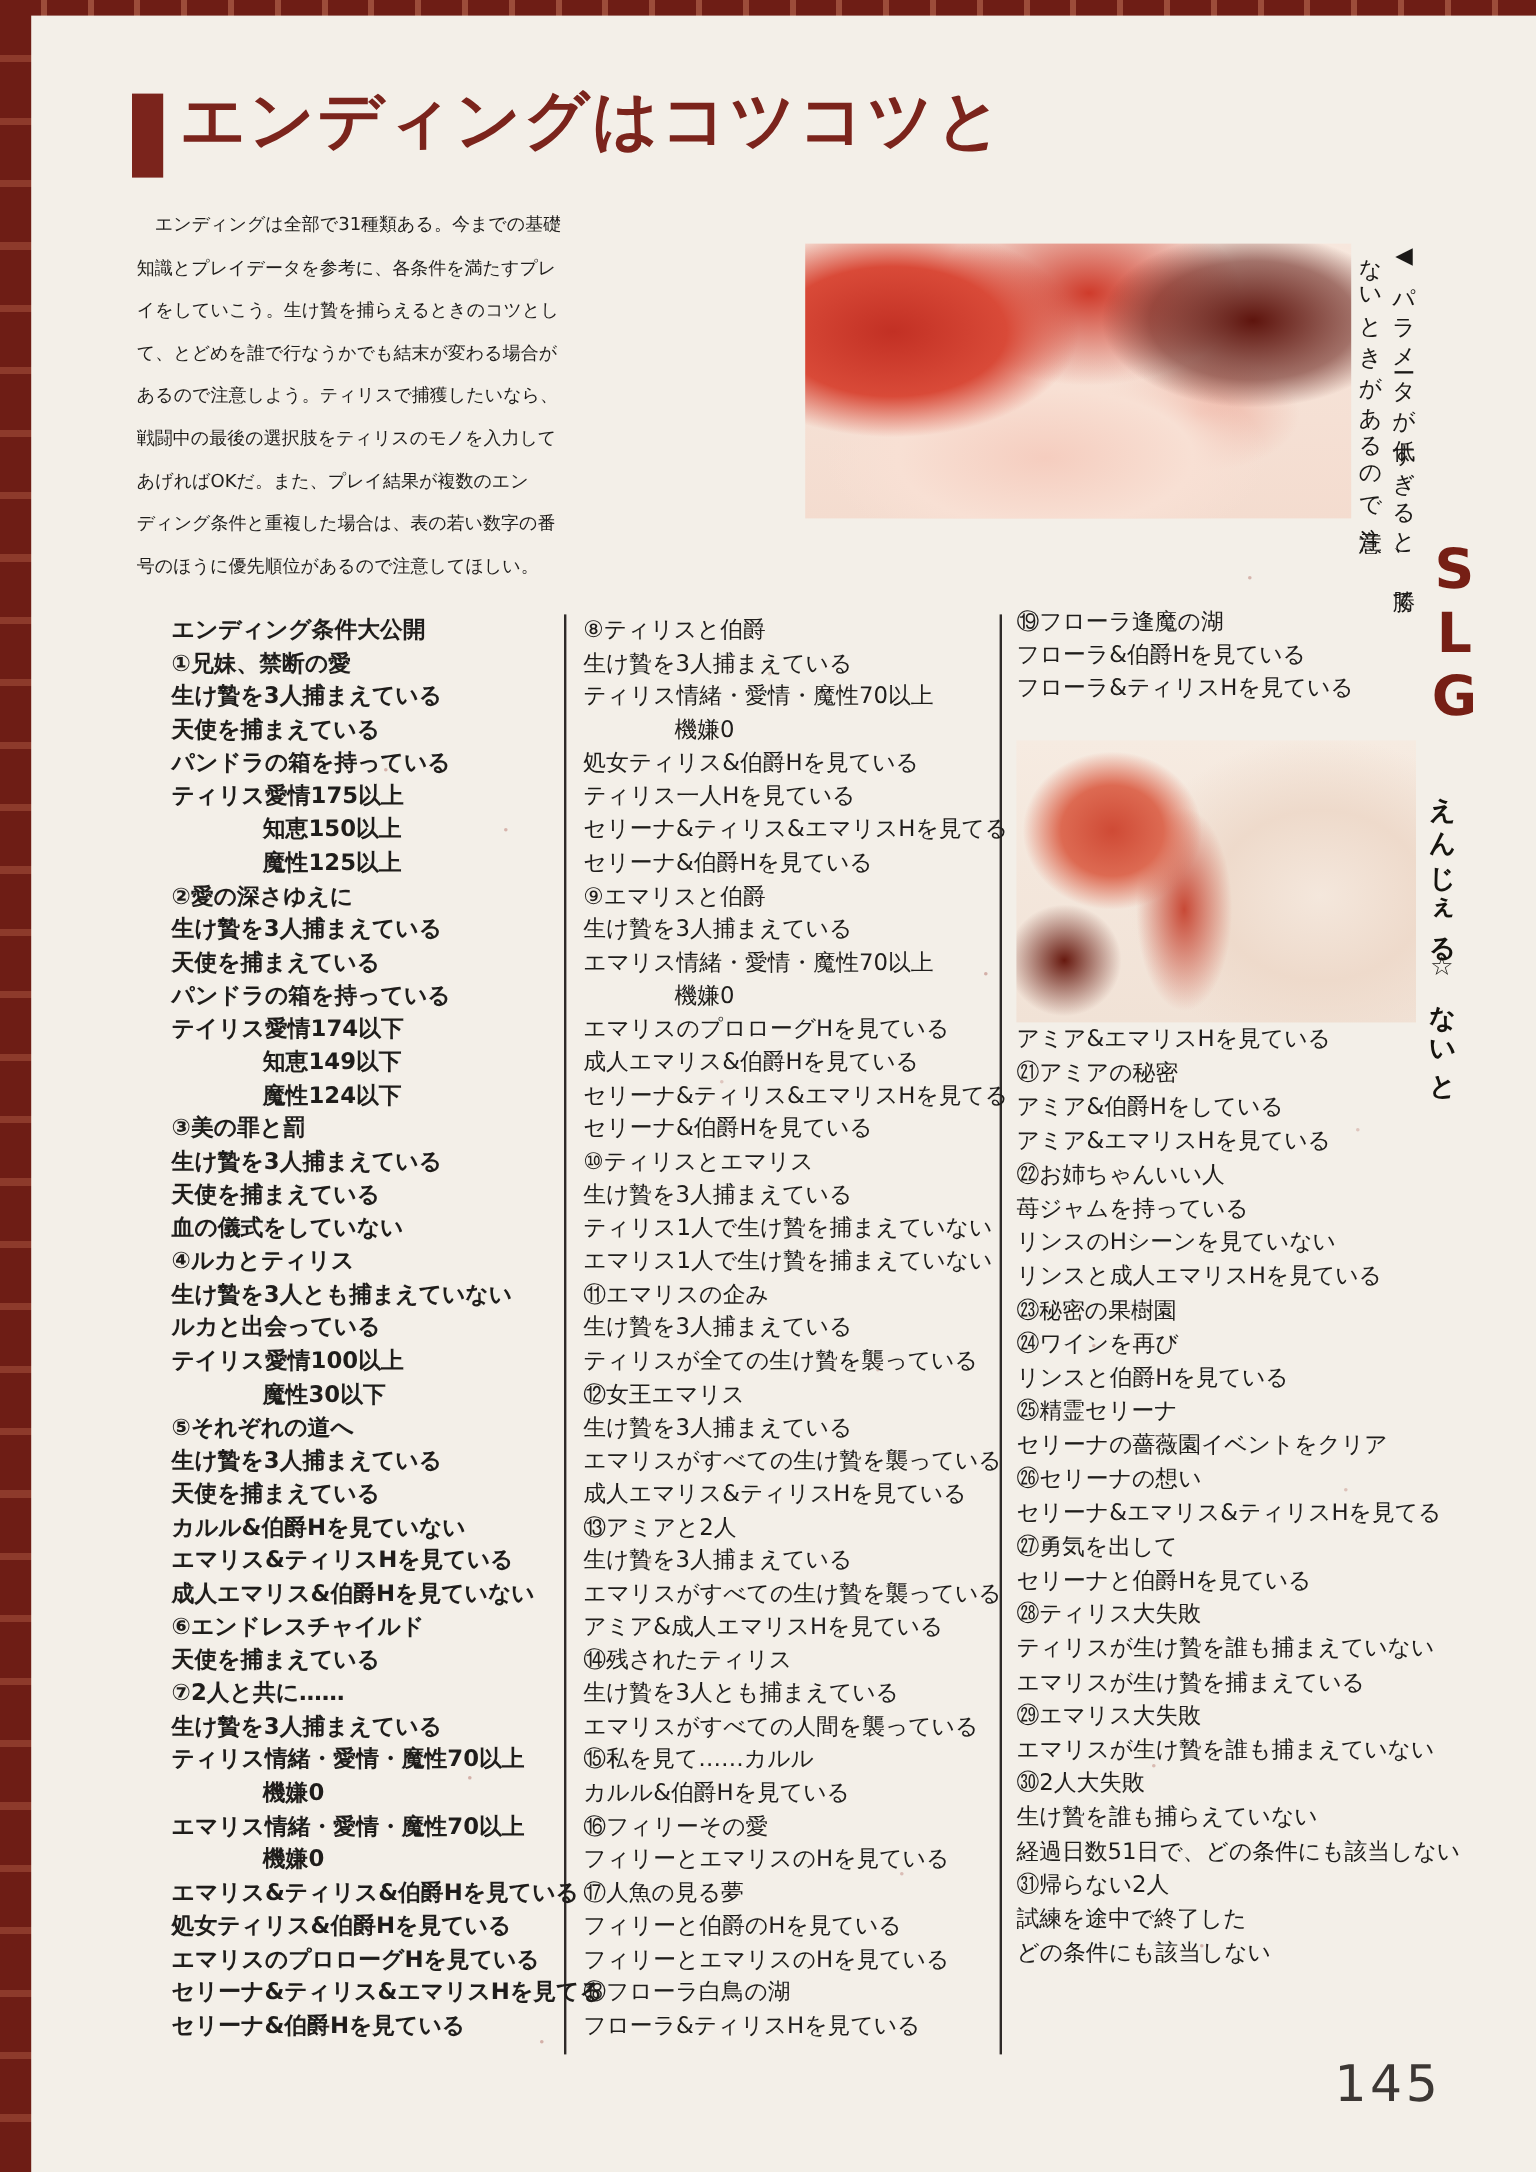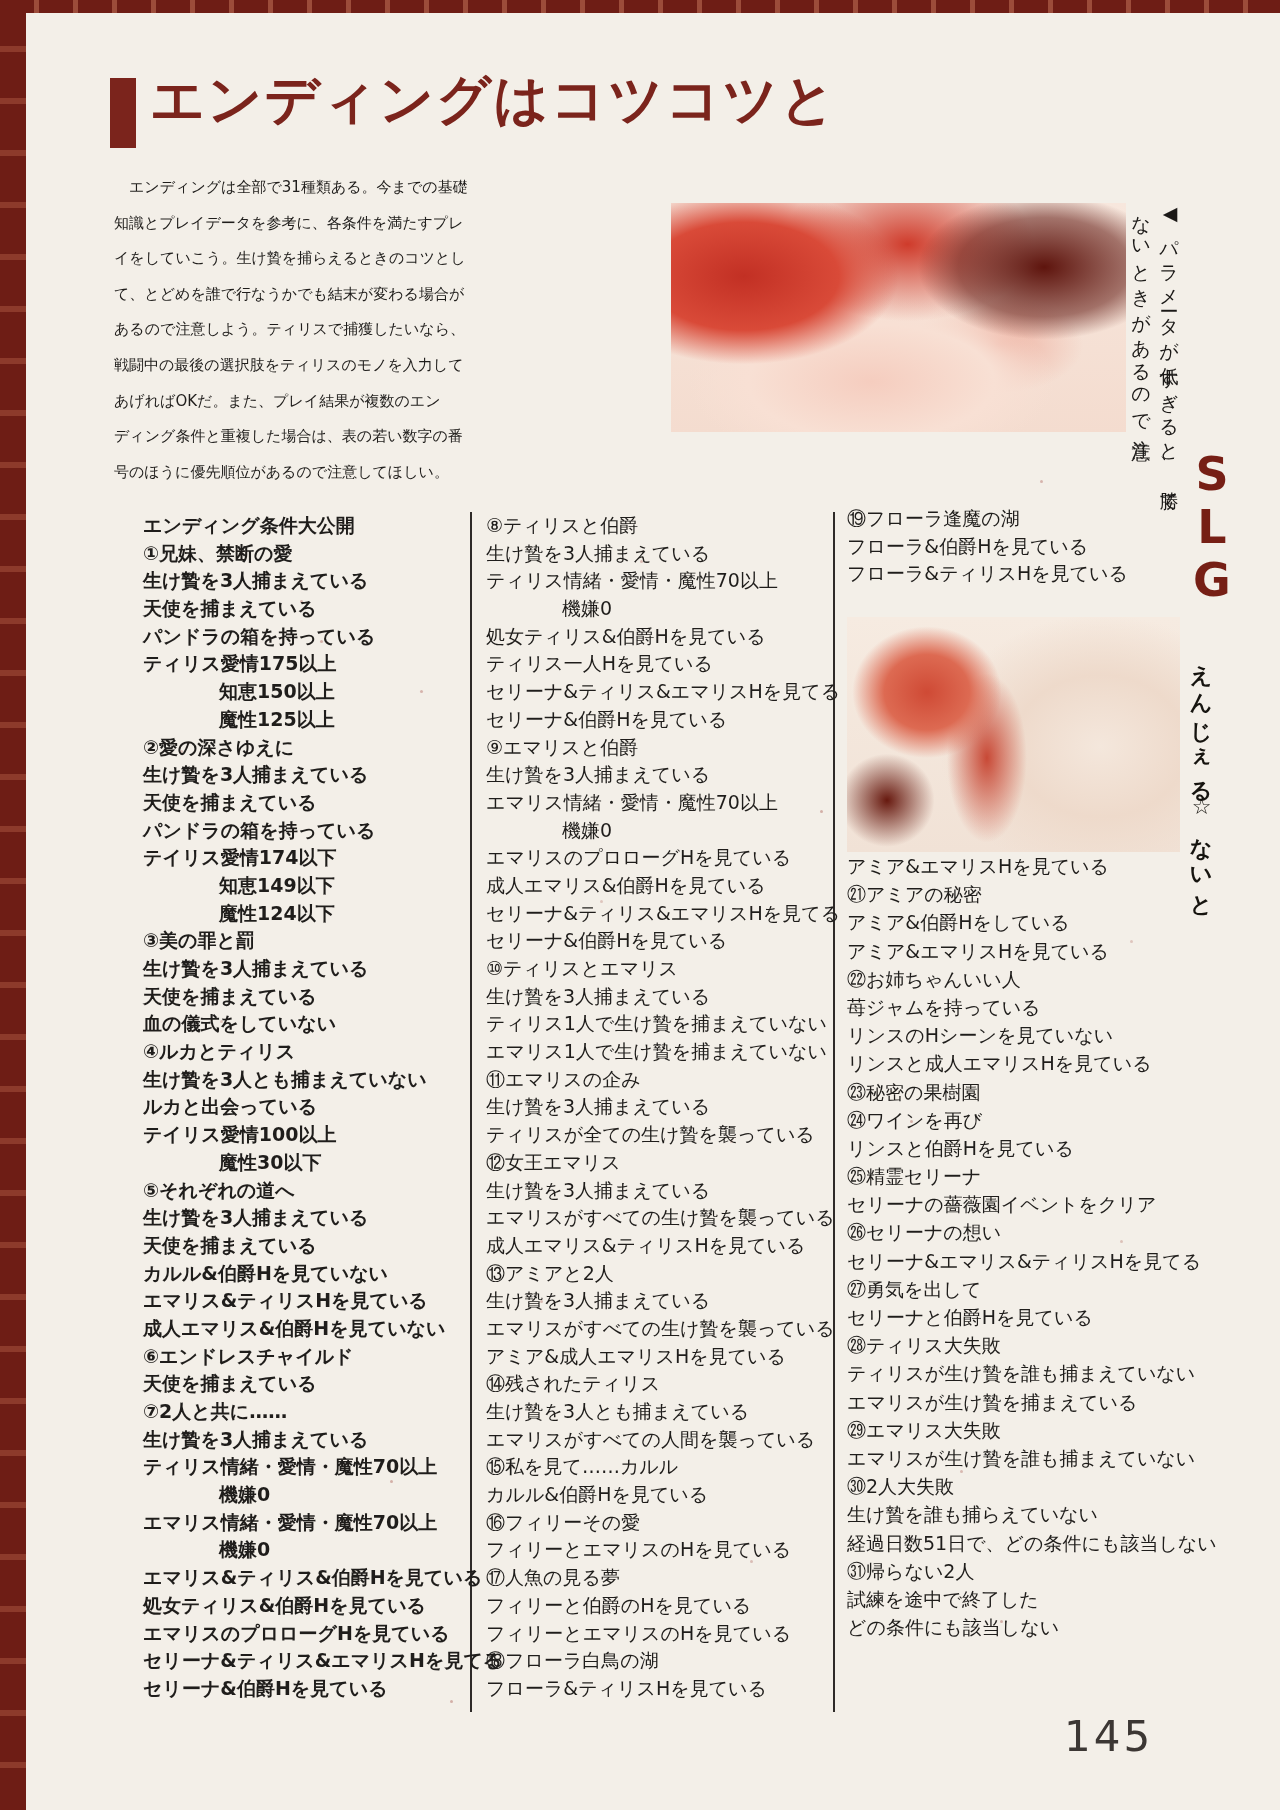--- a/index.html
+++ b/index.html
@@ -80,21 +80,21 @@
     position:absolute;left:1176px;top:448px;width:72px;
     text-align:center;color:#761f15;font-weight:900;
     font-size:46px;line-height:53px;letter-spacing:0;
   }
   .series-sub{
     position:absolute;left:1186px;top:648px;
     writing-mode:vertical-rl;
     font-size:22px;font-weight:700;letter-spacing:4px;color:#16140f;
   }
   .page-number{
-    position:absolute;left:1064px;top:1712px;
+    position:absolute;left:1112px;top:1712px;
     font-size:42px;letter-spacing:3px;color:#3c3734;
   }
   
   .speckle{
     position:absolute;left:300px;top:600px;width:3px;height:3px;border-radius:50%;
     background:rgba(140,30,20,.30);
     box-shadow:
       120px 90px rgba(140,30,20,.28), 340px -40px rgba(140,30,20,.25),
       520px 210px rgba(140,30,20,.3), -80px 420px rgba(140,30,20,.22),
       610px 520px rgba(140,30,20,.3), 240px 700px rgba(140,30,20,.25),

